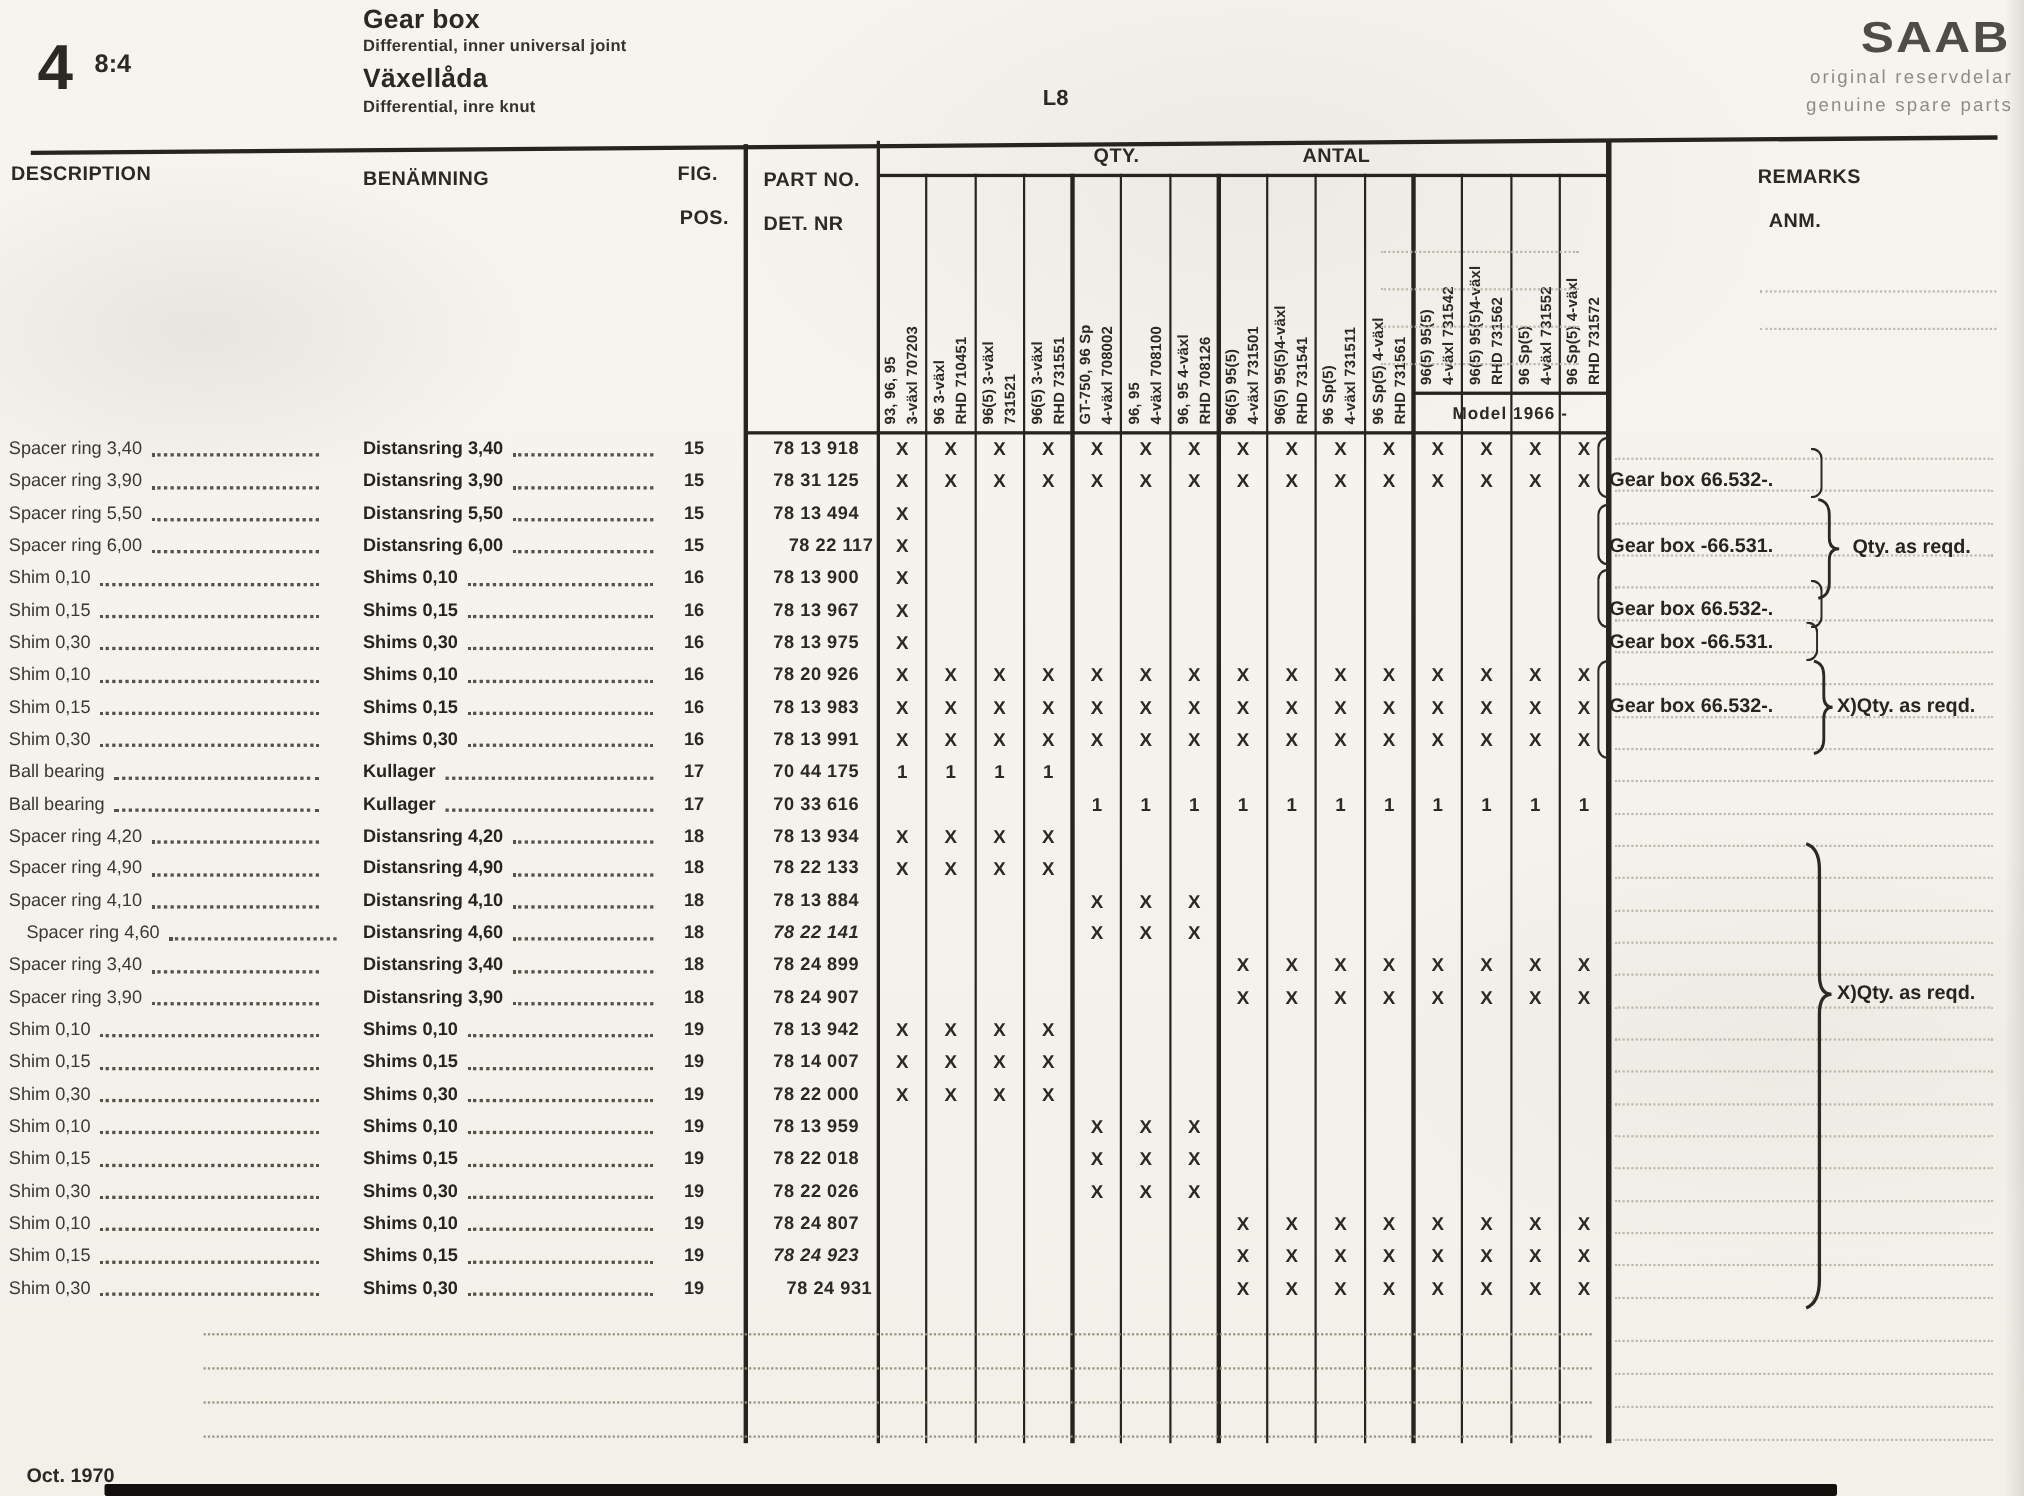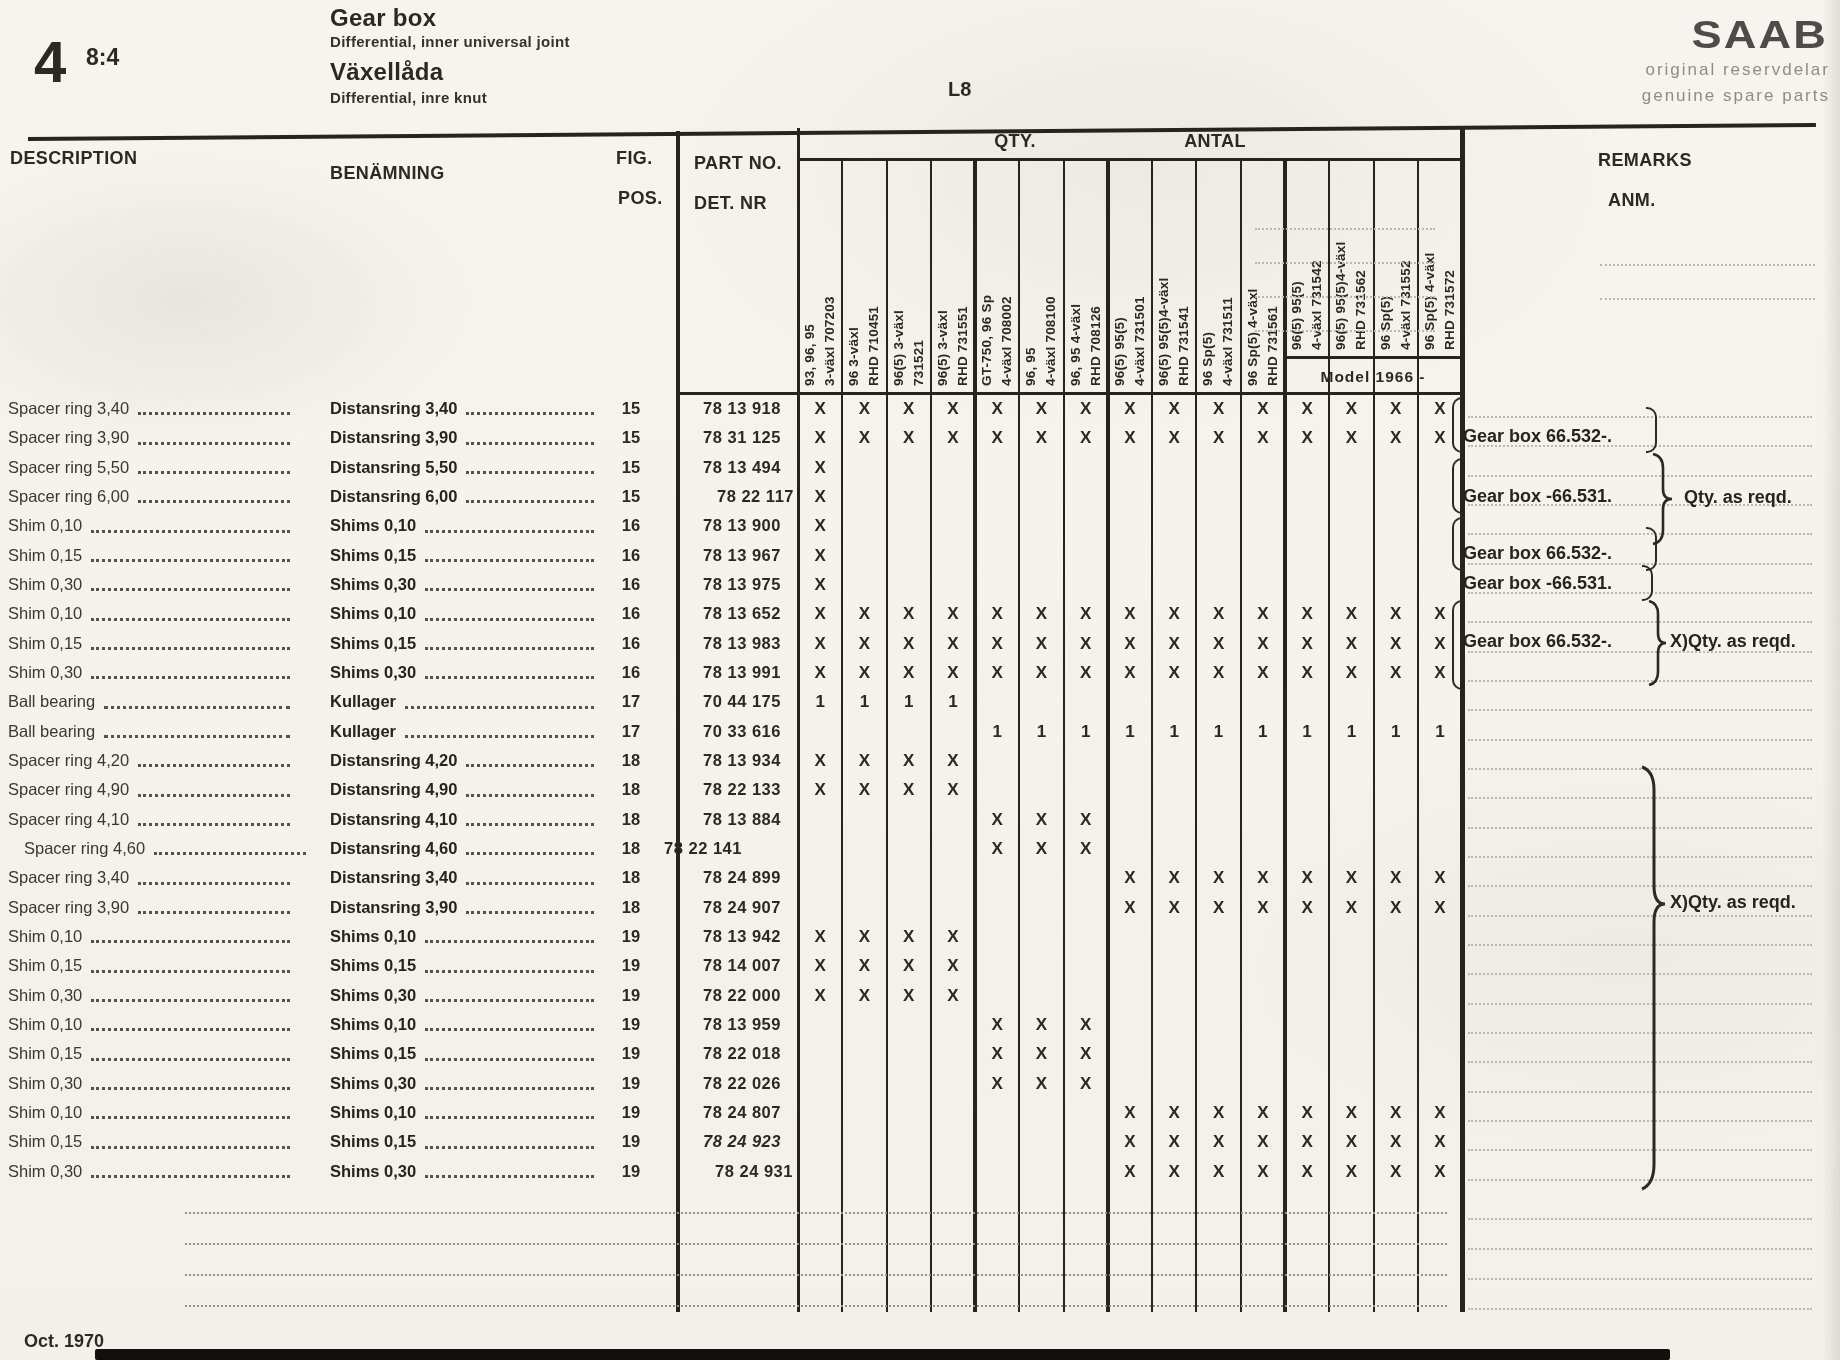--- a/index.html
+++ b/index.html
@@ -76,21 +76,21 @@
 
   <div class="abs sheet" style="left:948px; top:78px;">L8</div>
 
   <div class="abs saab" style="right:12px; top:12px;">SAAB</div>
   <div class="abs tagline" style="right:10px; top:60px;">original reservdelar</div>
   <div class="abs tagline" style="right:10px; top:86px;">genuine spare parts</div>
 
   <div class="hline" style="left:28px; top:137px; width:1788px; height:4px; transform:rotate(-0.45deg); transform-origin:left center;"></div>
 
   <div class="abs collbl" style="left:10px;  top:148px;">DESCRIPTION</div>
-  <div class="abs collbl" style="left:330px; top:163px;">BENÄMNING</div>
+  <div class="abs collbl" style="left:330px; top:152px;">BENÄMNING</div>
   <div class="abs collbl" style="left:616px; top:148px;">FIG.</div>
   <div class="abs collbl" style="left:618px; top:188px;">POS.</div>
   <div class="abs collbl" style="left:694px; top:153px;">PART NO.</div>
   <div class="abs collbl" style="left:694px; top:193px;">DET. NR</div>
   <div class="abs collbl" style="left:950px;  top:131px; width:130px; text-align:center;">QTY.</div>
   <div class="abs collbl" style="left:1145px; top:131px; width:140px; text-align:center;">ANTAL</div>
   <div class="abs collbl" style="left:1598px; top:150px;">REMARKS</div>
   <div class="abs collbl" style="left:1608px; top:190px;">ANM.</div>
 
   <div class="modelbox" style="left:1286px; top:356px; width:174px; height:36px;">
@@ -335,21 +335,21 @@
       <div class="row" style="top: 599.31px; height: 29.33px; line-height: 29.33px;">
         <div class="cell desc" style="left: 8px; width: 292px;">
           <span class="txt">Shim 0,10</span>
           <span class="leader"></span>
         </div>
         <div class="cell ben" style="left: 330px; width: 274px;">
           <span class="txt">Shims 0,10</span>
           <span class="leader"></span>
         </div>
         <div class="cell figp" style="left: 608px; width: 46px;">16</div>
-        <div class="cell part" style="left: 690px; width: 104px;">78 13 652</div>
+        <div class="cell part" style="left: 690px; width: 104px;">78 20 926</div>
         <div class="mark" style="left: 798px; width: 44.27px; line-height: 29.33px;">X</div>
         <div class="mark" style="left: 842.27px; width: 44.27px; line-height: 29.33px;">X</div>
         <div class="mark" style="left: 886.54px; width: 44.27px; line-height: 29.33px;">X</div>
         <div class="mark" style="left: 930.81px; width: 44.27px; line-height: 29.33px;">X</div>
         <div class="mark" style="left: 975.08px; width: 44.27px; line-height: 29.33px;">X</div>
         <div class="mark" style="left: 1019.35px; width: 44.27px; line-height: 29.33px;">X</div>
         <div class="mark" style="left: 1063.62px; width: 44.27px; line-height: 29.33px;">X</div>
         <div class="mark" style="left: 1107.89px; width: 44.27px; line-height: 29.33px;">X</div>
         <div class="mark" style="left: 1152.16px; width: 44.27px; line-height: 29.33px;">X</div>
         <div class="mark" style="left: 1196.43px; width: 44.27px; line-height: 29.33px;">X</div>
@@ -502,21 +502,21 @@
       <div class="row" style="top: 833.95px; height: 29.33px; line-height: 29.33px;">
         <div class="cell desc" style="left: 24px; width: 292px;">
           <span class="txt">Spacer ring 4,60</span>
           <span class="leader"></span>
         </div>
         <div class="cell ben" style="left: 330px; width: 274px;">
           <span class="txt">Distansring 4,60</span>
           <span class="leader"></span>
         </div>
         <div class="cell figp" style="left: 608px; width: 46px;">18</div>
-        <div class="cell part" style="left: 651px; width: 104px;">78 22 141</div>
+        <div class="cell part" style="left: 690px; width: 104px; font-style: italic;">78 22 141</div>
         <div class="mark" style="left: 975.08px; width: 44.27px; line-height: 29.33px;">X</div>
         <div class="mark" style="left: 1019.35px; width: 44.27px; line-height: 29.33px;">X</div>
         <div class="mark" style="left: 1063.62px; width: 44.27px; line-height: 29.33px;">X</div>
       </div>
       <div class="row" style="top: 863.28px; height: 29.33px; line-height: 29.33px;">
         <div class="cell desc" style="left: 8px; width: 292px;">
           <span class="txt">Spacer ring 3,40</span>
           <span class="leader"></span>
         </div>
         <div class="cell ben" style="left: 330px; width: 274px;">

